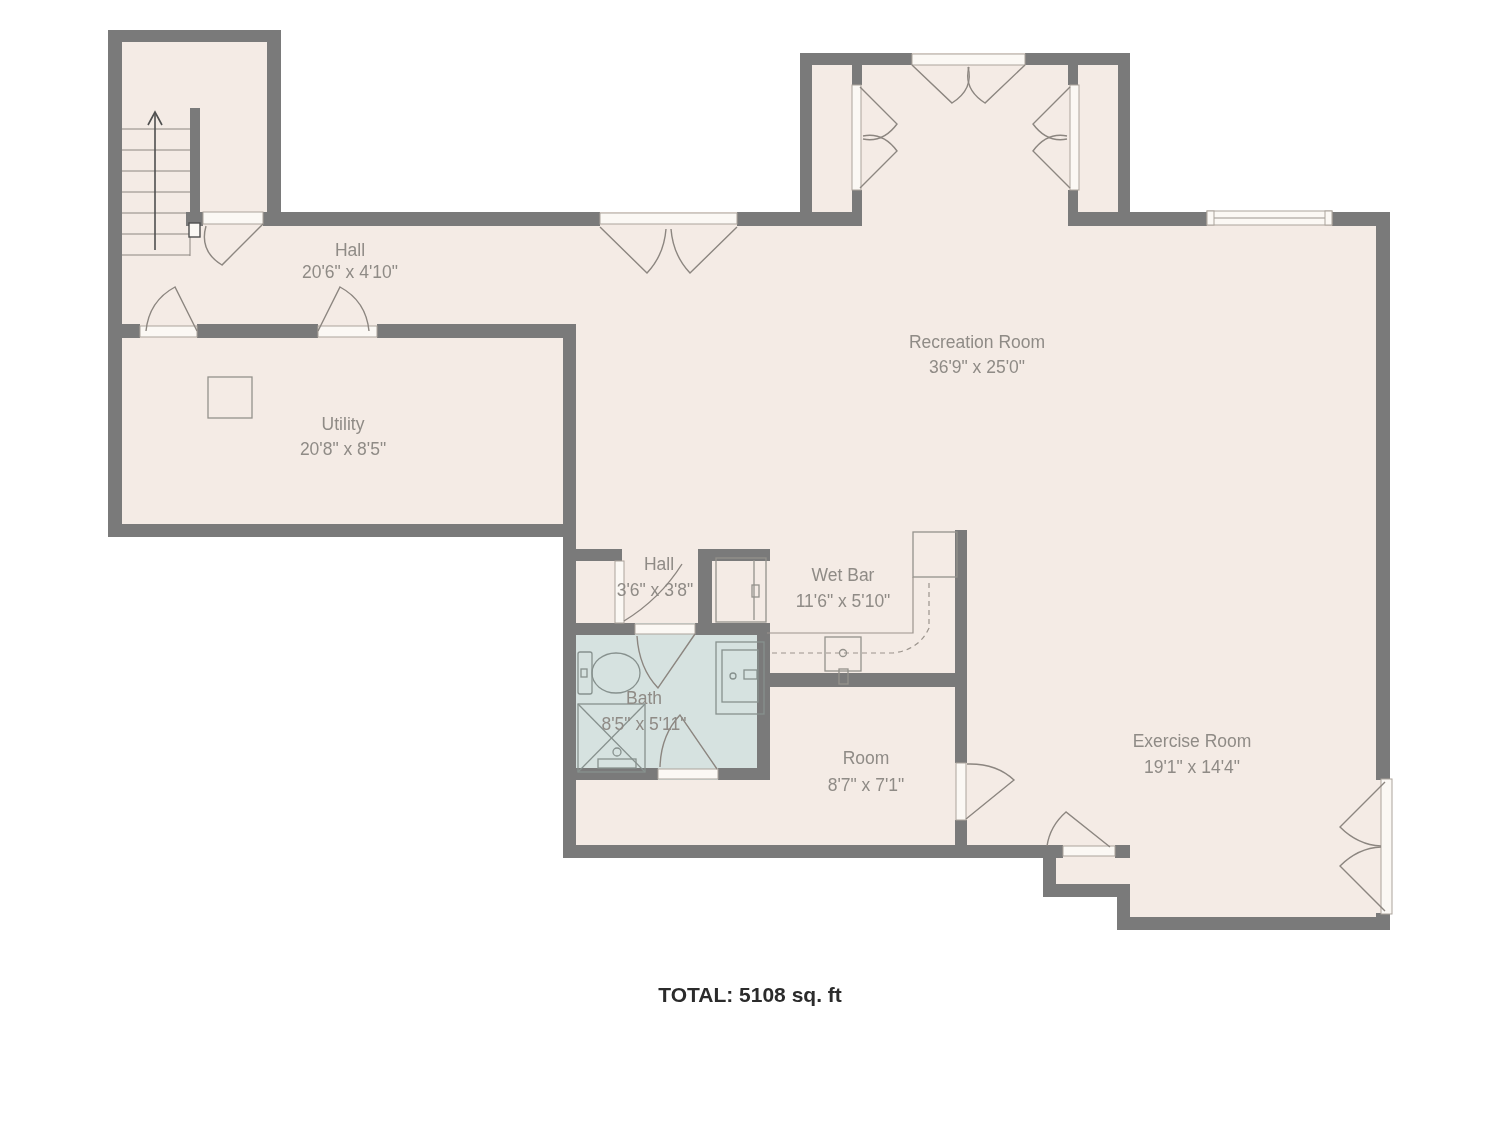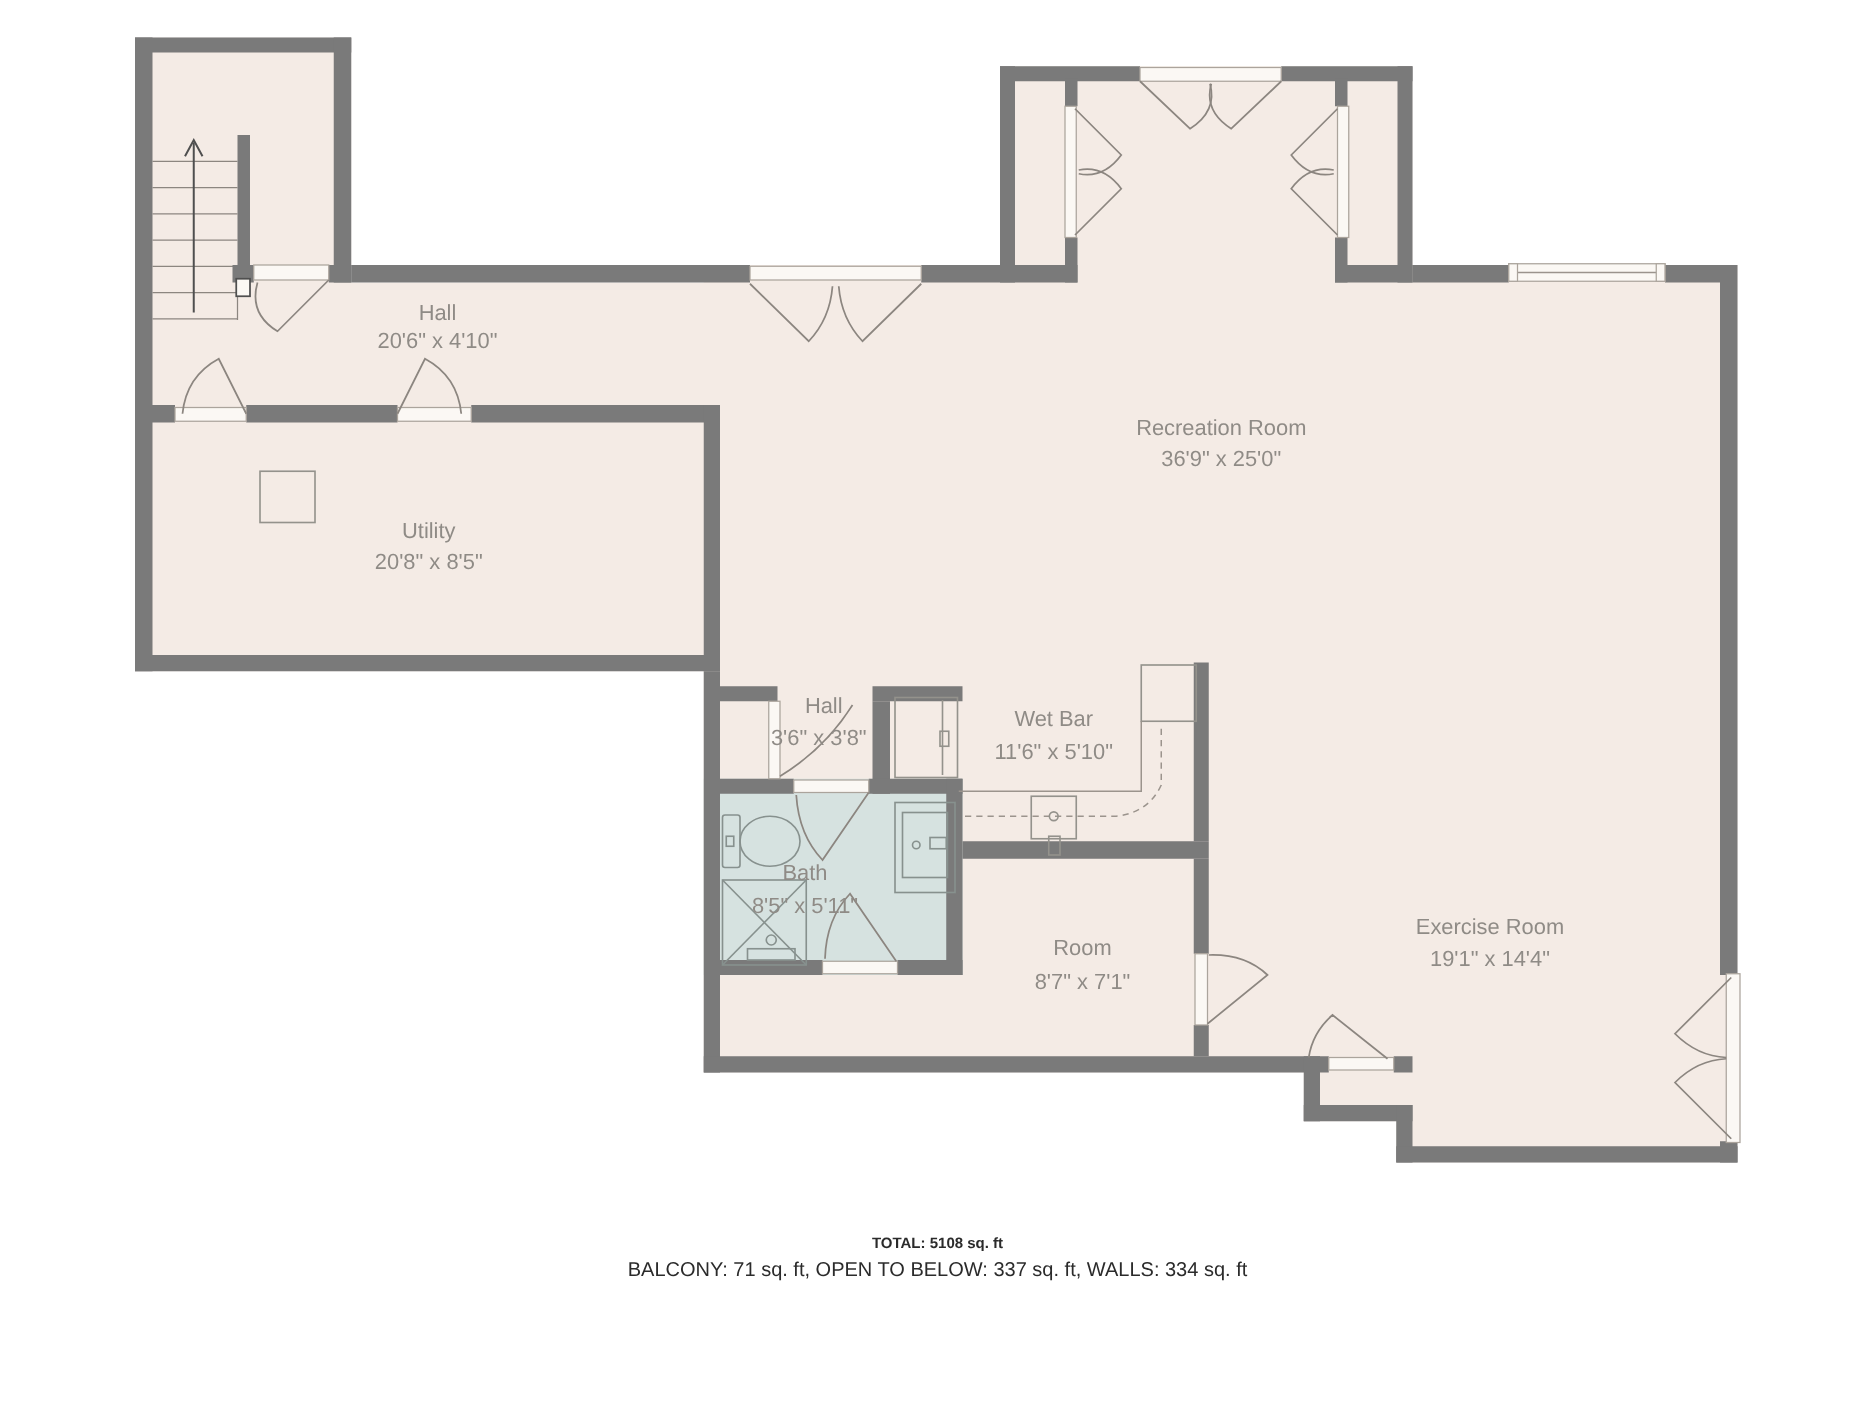--- a/index.html
+++ b/index.html
@@ -16,21 +16,21 @@
   .fixture{fill:none;stroke:#94928c;stroke-width:1.3;}
   .bathfix{fill:none;stroke:#87918e;stroke-width:1.3;}
   .thinline{fill:none;stroke:#9b948d;stroke-width:1.2;}
   .dash{fill:none;stroke:#9b948d;stroke-width:1.2;stroke-dasharray:5 4;}
   .tread{stroke:#8c8680;stroke-width:1;}
   .arrow{fill:none;stroke:#4f4f4f;stroke-width:1.6;}
   .room-label{fill:#8f8b86;font-size:17.5px;text-anchor:middle;}
   
   .summary{position:absolute;left:0;top:984px;width:100%;text-align:center;color:#2b2b2b;
            font-size:16px;line-height:21.5px;}
-  .summary .total{font-weight:bold;font-size:12px;}
+  .summary .total{font-weight:bold;font-size:21px;}
 </style>
 </head>
 <body>
 
 <div class="canvas">
 
   <svg class="plan-svg" width="1500" height="1125" viewBox="0 0 1500 1125">
 
     <g>
       <rect class="floor" x="108" y="30" width="173" height="301"></rect>
@@ -210,16 +210,15 @@
       <text class="room-label" x="866" y="764">Room</text>
       <text class="room-label" x="866" y="791">8'7" x 7'1"</text>
 
       <text class="room-label" x="1192" y="747">Exercise Room</text>
       <text class="room-label" x="1192" y="773">19'1" x 14'4"</text>
     </g>
   </svg>
 
   <div class="summary">
     <div class="total">TOTAL: 5108 sq. ft</div>
-    <div>BALCONY: 71 sq. ft, OPEN TO BELOW: 337 sq. ft, WALLS: 334 sq. ft</div>
   </div>
 
 </div>
 
 </body></html>

